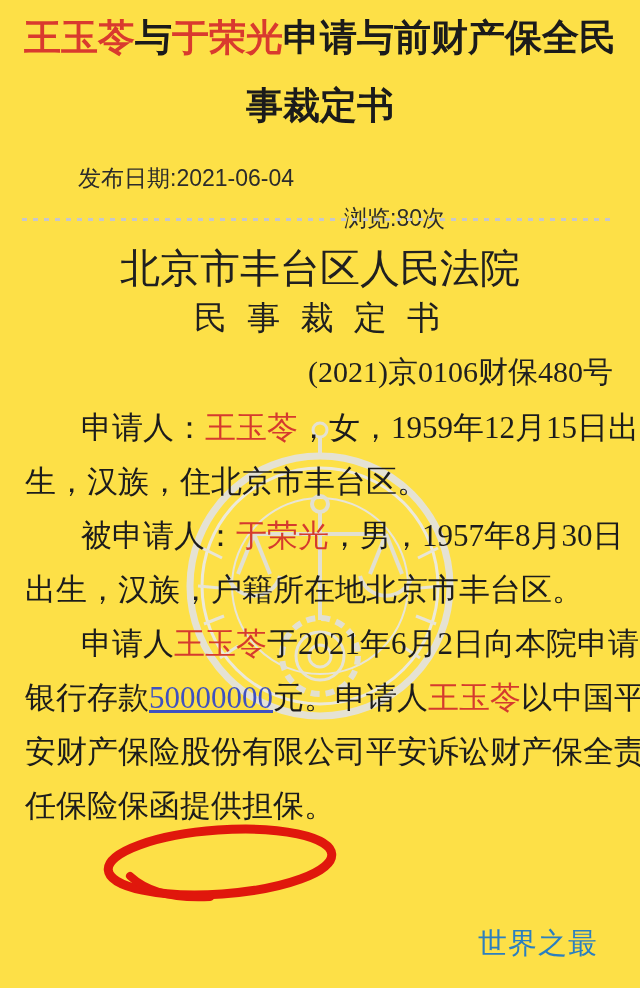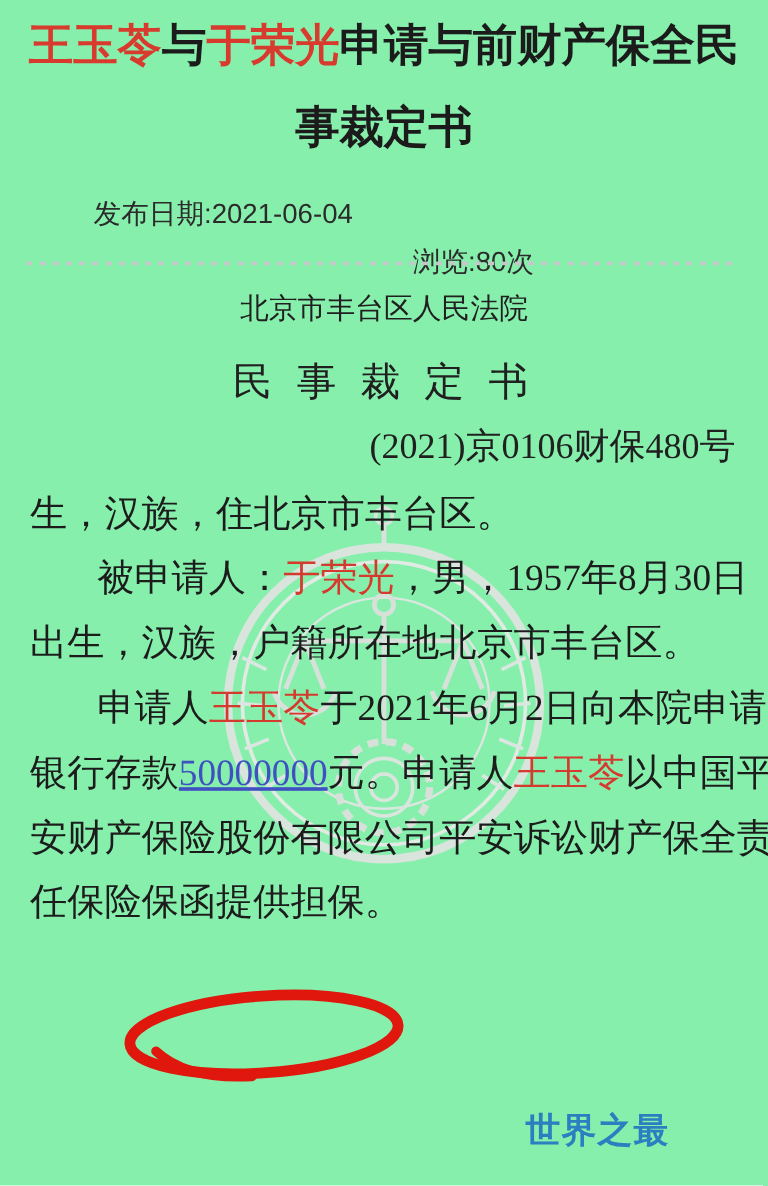--- a/index.html
+++ b/index.html
@@ -1,19 +1,19 @@
 <!DOCTYPE html>
 <html><head>
 <meta charset="utf-8">
 <style>
   html,body{margin:0;padding:0;background:#ffffff;}
   .screen{
     position:relative;
     width:640px;height:988px;
-    background:#86efac;
+    background:#fde047;
     overflow:hidden;
     font-family:"Liberation Serif","DejaVu Serif",serif;
     color:#1c1c1c;
   }
   
   .title-block{
     position:absolute;left:20px;top:4px;width:600px;
     font-family:"Liberation Sans","DejaVu Sans",sans-serif;
     font-size:37px;font-weight:700;line-height:68px;
     text-align:center;color:#1b1b1b;z-index:2;
@@ -22,40 +22,40 @@
     font-family:"Liberation Sans","DejaVu Sans",sans-serif;
     font-size:23px;color:#2b2b2b;z-index:2;padding-left:16px;}
   .meta-date{position:absolute;left:78px;top:0;}
   .meta-views{position:absolute;left:344px;top:0;margin-top:40px;}
   .dotted-sep{
     position:absolute;left:22px;top:218px;width:592px;height:3px;z-index:2;
     background:repeating-linear-gradient(90deg,#c7c7cb 0 5px,transparent 5px 11px);
   }
   
   .court-name{position:absolute;left:0;top:241px;width:640px;
-    text-align:center;font-size:24px;color:#202020;z-index:2;}
+    text-align:center;font-size:40px;color:#202020;z-index:2;}
   .doc-type{position:absolute;left:0;top:296px;width:640px;
     text-align:center;font-size:33px;letter-spacing:6px;color:#202020;z-index:2;}
   .case-number{position:absolute;right:27px;top:352px;
     font-size:30px;color:#202020;z-index:2;}
   
   .doc-lines{position:absolute;left:25px;top:401px;width:592px;z-index:2;}
   .doc-lines .line{height:54px;line-height:54px;font-size:31px;white-space:nowrap;}
   .doc-lines .line.indent{padding-left:56px;}
   .seg-normal{color:#1c1c1c;}
   .seg-red{color:#d53a2e;}
   .seg-link{color:#3f51c1;text-decoration:underline;cursor:pointer;}
   .title-block .seg-normal{color:#1b1b1b;}
   .title-block .seg-red{color:#d93a2e;}
   
   .emblem-watermark{position:absolute;left:150px;top:408px;z-index:1;opacity:.9;}
   .red-circle{position:absolute;left:98px;top:820px;z-index:3;pointer-events:none;}
   .site-watermark{position:absolute;right:2px;top:928px;width:200px;
-    text-align:left;z-index:4;
-    font-family:"Liberation Sans","DejaVu Sans",sans-serif;font-weight:700;}
+    text-align:center;z-index:4;
+    font-family:"Liberation Sans","DejaVu Sans",sans-serif;font-weight:400;}
   .site-name{font-size:29px;line-height:30px;letter-spacing:1px;}
   .site-domain{font-size:19px;line-height:21px;}
 </style>
 </head>
 <body>
 
 <div class="screen">
 
   <svg class="emblem-watermark" width="340" height="330" viewBox="0 0 340 330" fill="none">
 
@@ -104,20 +104,21 @@
     <span class="meta-views">浏览:80次</span>
   </div>
 
   <div class="dotted-sep"></div>
 
   <div class="court-name">北京市丰台区人民法院</div>
   <div class="doc-type">民 事 裁 定 书</div>
   <div class="case-number">(2021)京0106财保480号</div>
 
   <div class="doc-lines">
+      <div class="line indent"><span class="seg-normal">申请人：</span><span class="seg-red">王玉苓</span><span class="seg-normal">，女，1959年12月15日出</span></div>
       <div class="line"><span class="seg-normal">生，汉族，住北京市丰台区。</span></div>
       <div class="line indent"><span class="seg-normal">被申请人：</span><span class="seg-red">于荣光</span><span class="seg-normal">，男，1957年8月30日</span></div>
       <div class="line"><span class="seg-normal">出生，汉族，户籍所在地北京市丰台区。</span></div>
       <div class="line indent"><span class="seg-normal">申请人</span><span class="seg-red">王玉苓</span><span class="seg-normal">于2021年6月2日向本院申请</span></div>
       <div class="line"><span class="seg-normal">银行存款</span><span class="seg-link">50000000</span><span class="seg-normal">元。申请人</span><span class="seg-red">王玉苓</span><span class="seg-normal">以中国平</span></div>
       <div class="line"><span class="seg-normal">安财产保险股份有限公司平安诉讼财产保全责</span></div>
       <div class="line"><span class="seg-normal">任保险保函提供担保。</span></div>
     </div>
 
   <svg class="red-circle" width="250" height="88" viewBox="0 0 250 88" fill="none">

